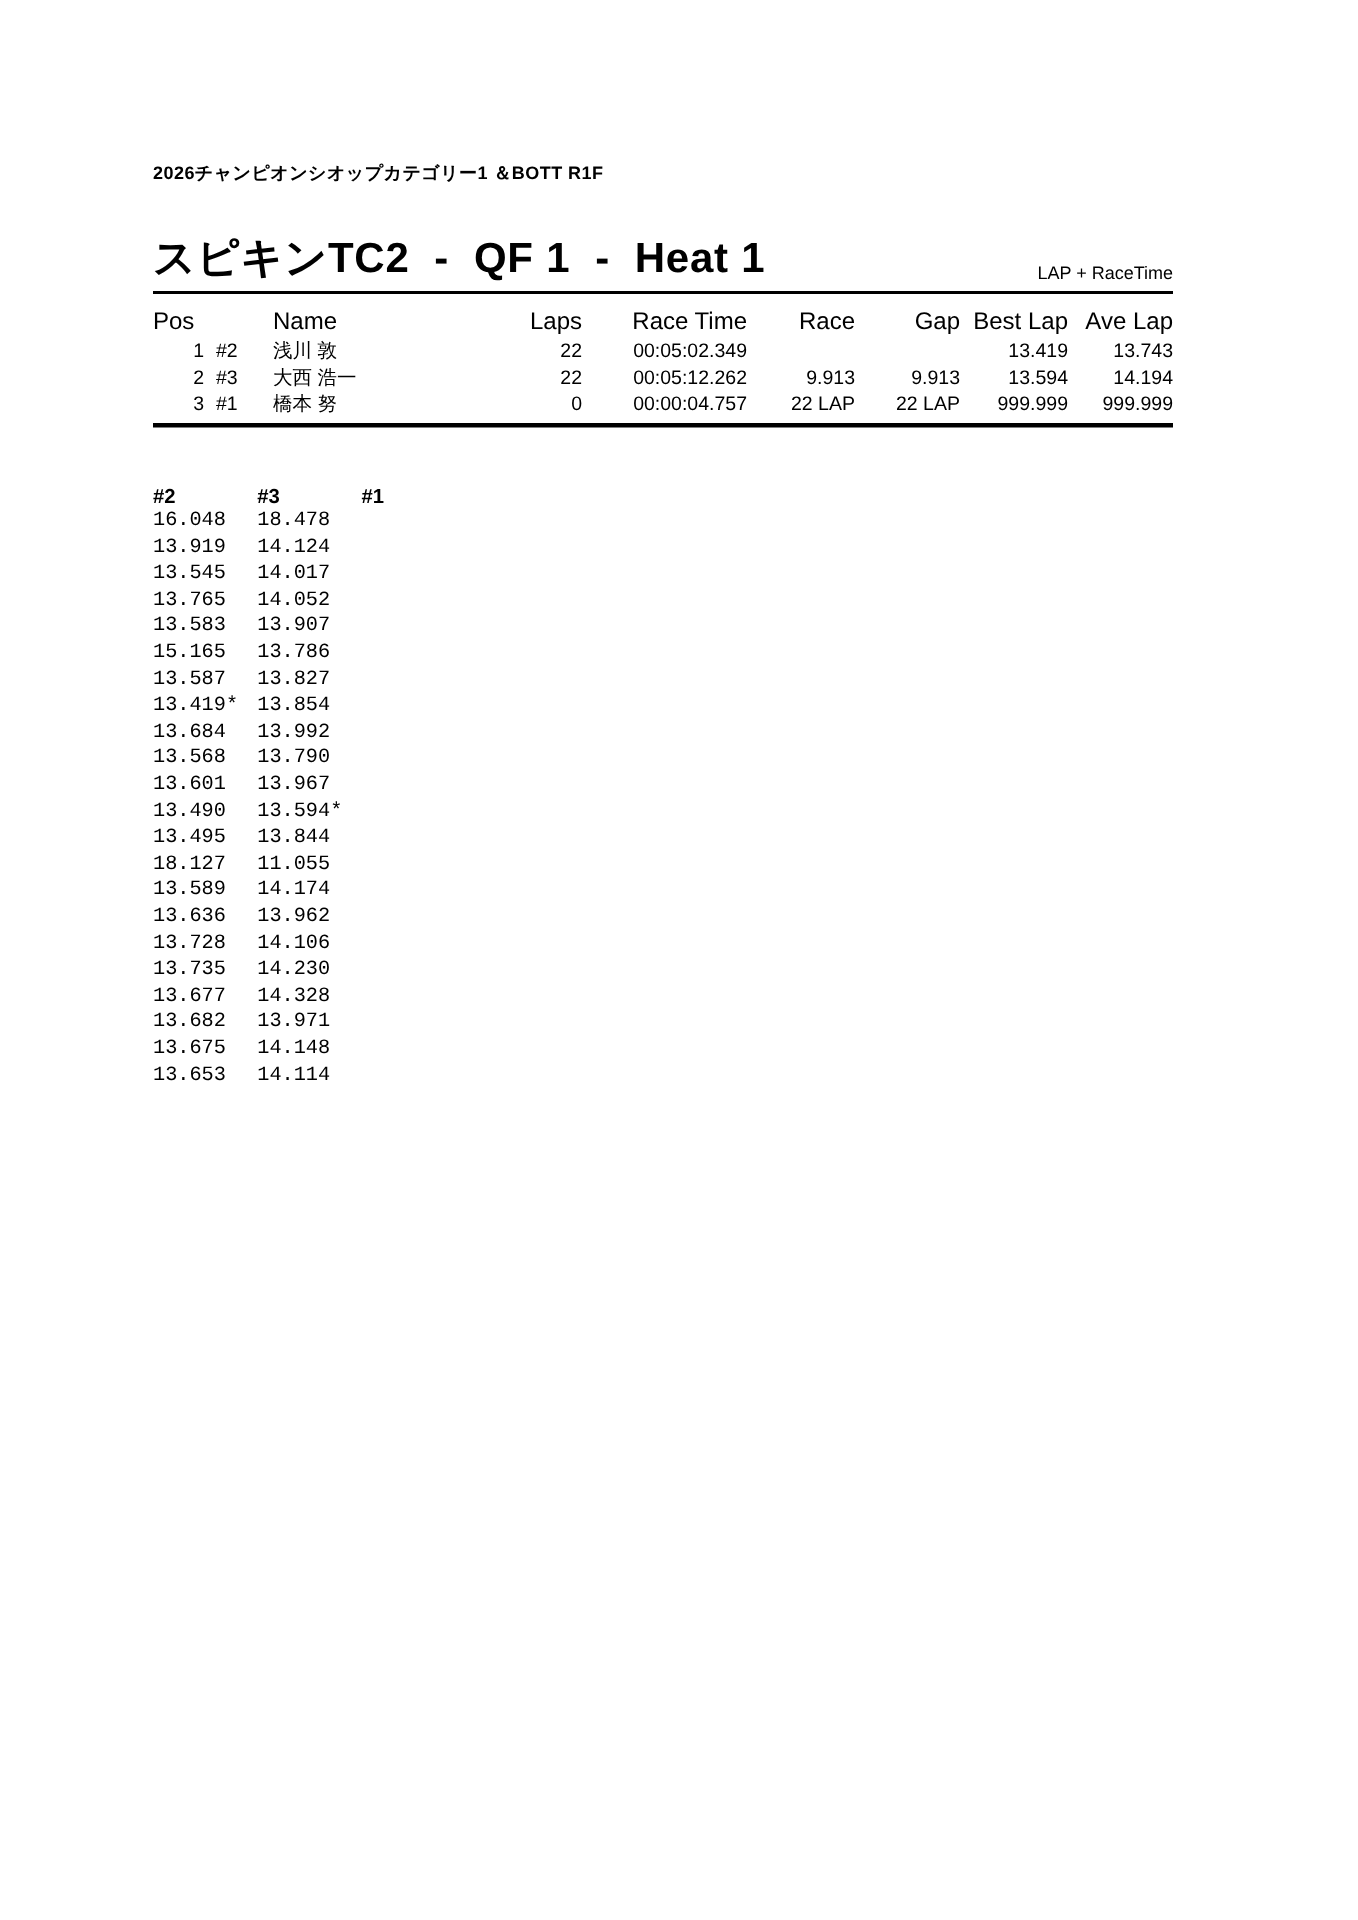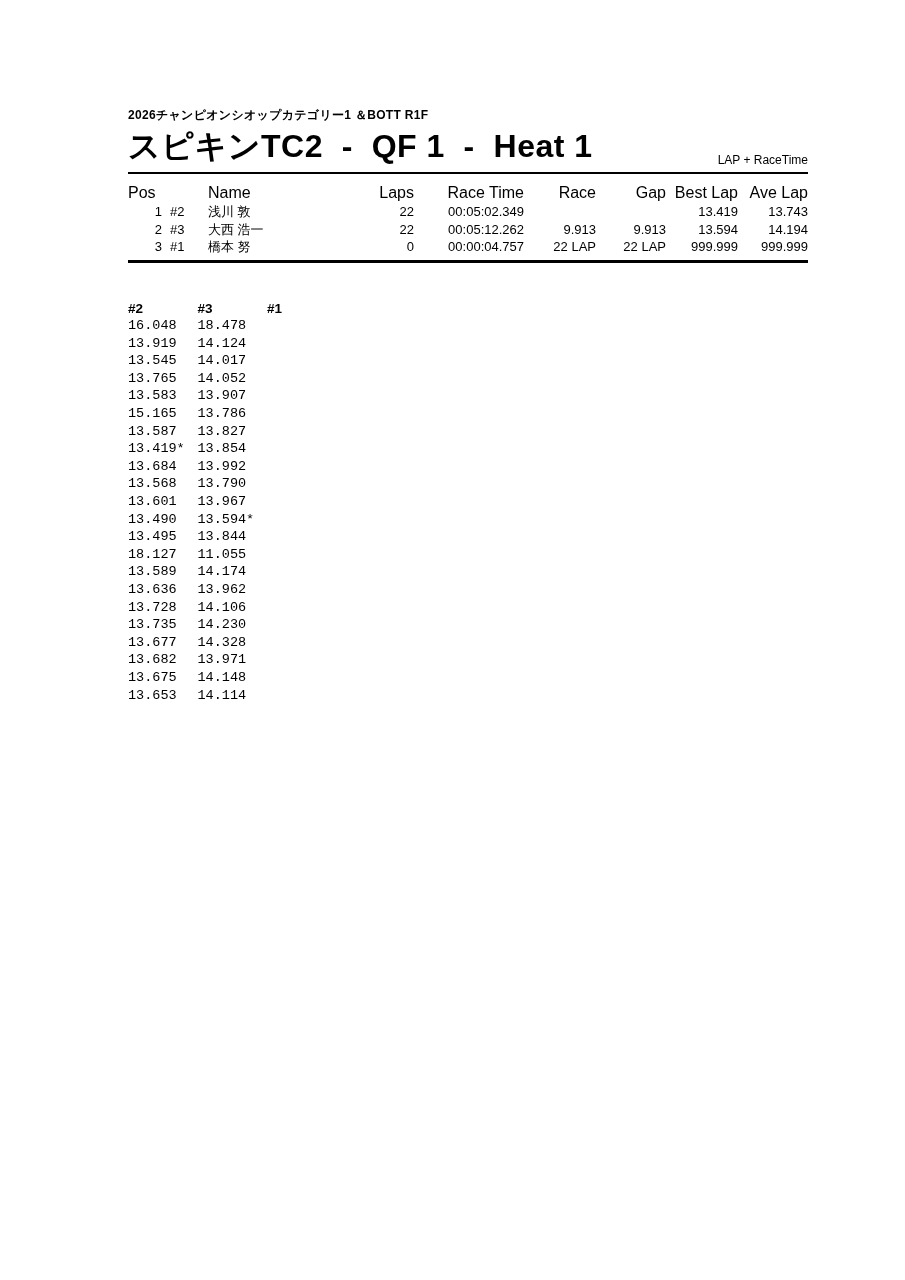--- a/index.html
+++ b/index.html
@@ -13,41 +13,42 @@
   }
   .page {
     position: relative;
     width: 905px;
     height: 1280px;
     background: #ffffff;
     overflow: hidden;
   }
   .content {
     position: absolute;
-    left: 128px;
+    left: 102px;
     top: 0;
     width: 680px;
   }
   .category-line {
     margin-top: 107px;
     font-size: 12px;
     font-weight: bold;
     letter-spacing: 0.3px;
   }
   .title-row {
     display: flex;
     justify-content: space-between;
     align-items: flex-end;
     margin-top: 1px;
   }
   .title {
-    font-size: 32px;
+    font-size: 28px;
     font-weight: bold;
     white-space: pre;
     letter-spacing: 0.5px;
+    margin-top: 28px;
   }
   .title-sub {
     font-size: 12px;
     padding-bottom: 2px;
   }
   .header-rule {
     border-top: 2px solid #000;
     margin-top: 3px;
   }
   .results-table {

